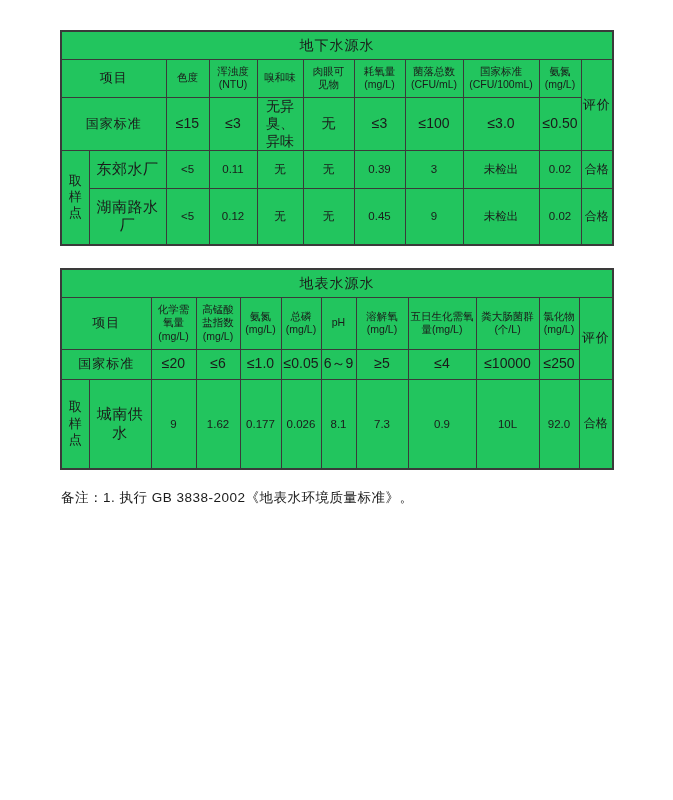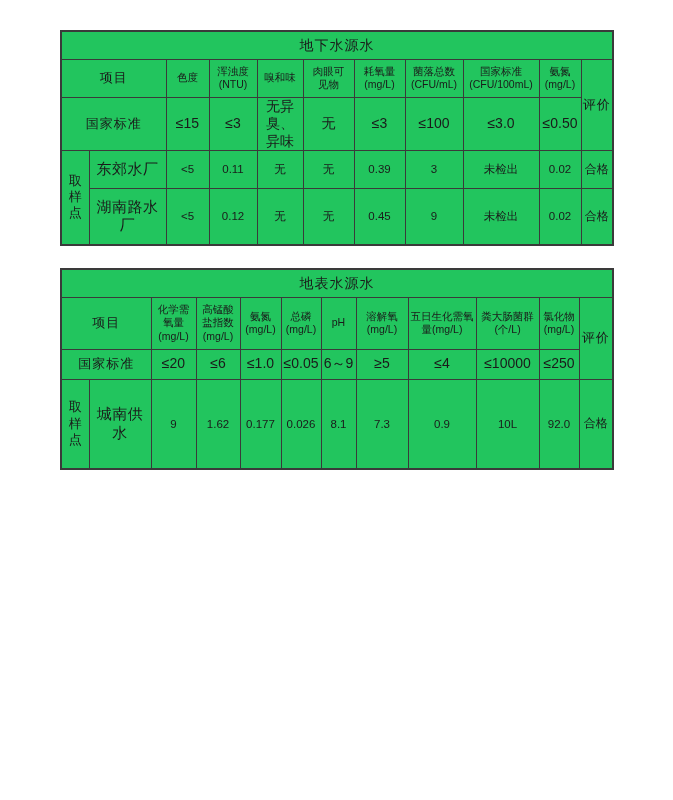--- a/index.html
+++ b/index.html
@@ -211,14 +211,15 @@
       <td class="val">8.1</td>
       <td class="val">7.3</td>
       <td class="val">0.9</td>
       <td class="val">10L</td>
       <td class="val">92.0</td>
       <td class="result">合格</td>
     </tr>
   </tbody>
     </table>
 
+  <div class="note note-2a">备注：1. 执行 GB 3838-2002《地表水环境质量标准》。</div>
 
 </div>
 
 </body></html>

